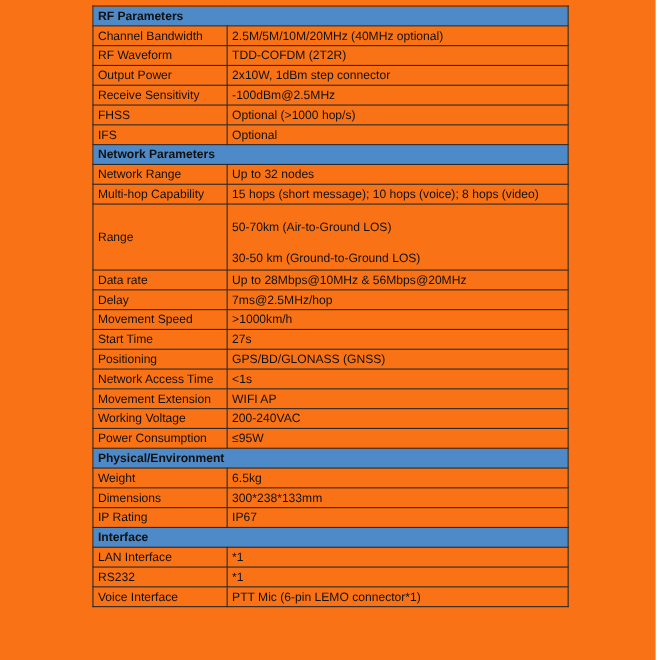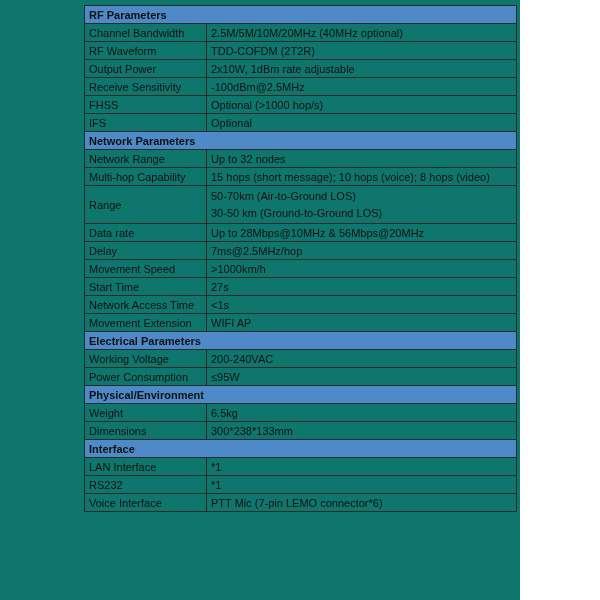--- a/index.html
+++ b/index.html
@@ -5,23 +5,23 @@
   html, body {
     margin: 0;
     padding: 0;
     width: 600px;
     height: 600px;
     background: #ffffff;
     font-family: "Liberation Sans", sans-serif;
   }
   .page {
     position: relative;
-    width: 520px;
+    width: 596px;
     height: 600px;
-    background: #0f766e;
+    background: #f97316;
     overflow: hidden;
   }
   table.spec {
     position: absolute;
     left: 84px;
     top: 5px;
     width: 432px;
     border-collapse: collapse;
     table-layout: fixed;
   }
@@ -38,20 +38,21 @@
   }
   td.section-header {
     background: #4e89c8;
     color: #ffffff;
     font-weight: bold;
     border-color: #1f3c67;
   }
   td.range-value div {
     height: 17px;
     line-height: 17px;
+    margin-top: 11px;
   }
   td.range-value {
     padding-top: 0;
     padding-bottom: 0;
   }
 </style>
 </head>
 <body>
 
 <div class="page">
@@ -68,21 +69,21 @@
       <tr>
         <td>Channel Bandwidth</td>
         <td>2.5M/5M/10M/20MHz (40MHz optional)</td>
       </tr>
       <tr>
         <td>RF Waveform</td>
         <td>TDD-COFDM (2T2R)</td>
       </tr>
       <tr>
         <td>Output Power</td>
-        <td>2x10W, 1dBm rate adjustable</td>
+        <td>2x10W, 1dBm step connector</td>
       </tr>
       <tr>
         <td>Receive Sensitivity</td>
         <td>-100dBm@2.5MHz</td>
       </tr>
       <tr>
         <td>FHSS</td>
         <td>Optional (&gt;1000 hop/s)</td>
       </tr>
       <tr>
@@ -118,63 +119,68 @@
       </tr>
       <tr>
         <td>Movement Speed</td>
         <td>&gt;1000km/h</td>
       </tr>
       <tr>
         <td>Start Time</td>
         <td>27s</td>
       </tr>
       <tr>
+        <td>Positioning</td>
+        <td>GPS/BD/GLONASS (GNSS)</td>
+      </tr>
+      <tr>
         <td>Network Access Time</td>
         <td>&lt;1s</td>
       </tr>
       <tr>
         <td>Movement Extension</td>
         <td>WIFI AP</td>
       </tr>
 
-      <tr>
-        <td colspan="2" class="section-header">Electrical Parameters</td>
-      </tr>
       <tr>
         <td>Working Voltage</td>
         <td>200-240VAC</td>
       </tr>
       <tr>
         <td>Power Consumption</td>
         <td>≤95W</td>
       </tr>
 
       <tr>
         <td colspan="2" class="section-header">Physical/Environment</td>
       </tr>
       <tr>
         <td>Weight</td>
         <td>6.5kg</td>
       </tr>
       <tr>
         <td>Dimensions</td>
         <td>300*238*133mm</td>
       </tr>
+      <tr>
+        <td>IP Rating</td>
+        <td>IP67</td>
+      </tr>
 
       <tr>
         <td colspan="2" class="section-header">Interface</td>
       </tr>
       <tr>
         <td>LAN Interface</td>
         <td>*1</td>
       </tr>
       <tr>
         <td>RS232</td>
         <td>*1</td>
       </tr>
       <tr>
         <td>Voice Interface</td>
-        <td>PTT Mic (7-pin LEMO connector*6)</td>
+        <td>PTT Mic (6-pin LEMO connector*1)</td>
       </tr>
 
     </tbody>
   </table>
 </div>
 
 </body></html>

